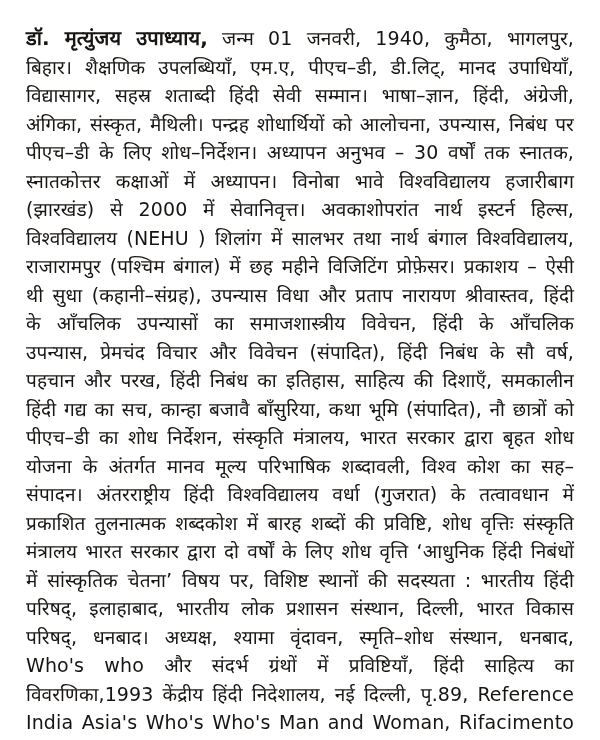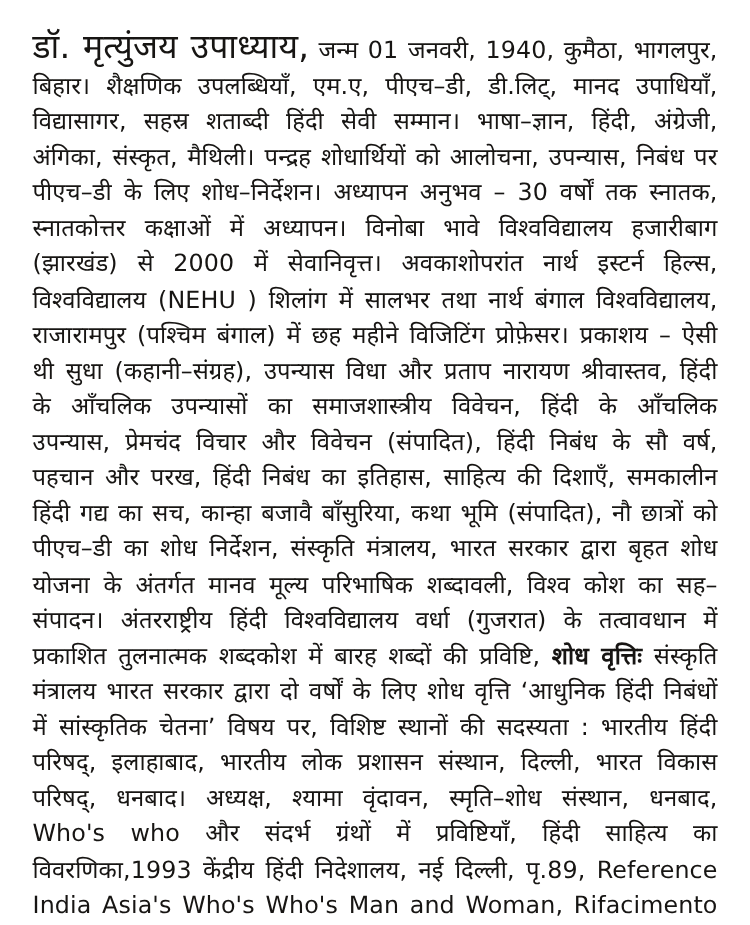--- a/index.html
+++ b/index.html
@@ -19,25 +19,25 @@
     margin: 0;
     font-family: "DejaVu Sans", "Liberation Sans", sans-serif;
     color: #171513;
     font-size: 19px;
     line-height: 28.5px;
     text-align: justify;
     letter-spacing: 0.1px;
     word-spacing: 1.5px;
   }
   .name {
-    font-weight: 400;
-    font-size: 27px;
+    font-weight: 700;
+    font-size: 20px;
   }
   .bold {
-    font-weight: 700;
+    font-weight: 400;
   }
 </style>
 </head>
 <body>
 
 <div class="page">
   <p class="bio"><span class="name">डॉ. मृत्युंजय उपाध्याय,</span><span> जन्म 01 जनवरी, 1940, कुमैठा, भागलपुर, बिहार। शैक्षणिक उपलब्धियाँ, एम.ए, पीएच–डी, डी.लिट्, मानद उपाधियाँ, विद्यासागर, सहस्र शताब्दी हिंदी सेवी सम्मान। भाषा–ज्ञान, हिंदी, अंग्रेजी, अंगिका, संस्कृत, मैथिली। पन्द्रह शोधार्थियों को आलोचना, उपन्यास, निबंध पर पीएच–डी के लिए शोध–निर्देशन। अध्यापन अनुभव – 30 वर्षों तक स्नातक, स्नातकोत्तर कक्षाओं में अध्यापन। विनोबा भावे विश्वविद्यालय हजारीबाग (झारखंड) से 2000 में सेवानिवृत्त। अवकाशोपरांत नार्थ इस्टर्न हिल्स, विश्वविद्यालय (NEHU ) शिलांग में सालभर तथा नार्थ बंगाल विश्वविद्यालय, राजारामपुर (पश्चिम बंगाल) में छह महीने विजिटिंग प्रोफ़ेसर। प्रकाशय – ऐसी थी सुधा (कहानी–संग्रह), उपन्यास विधा और प्रताप नारायण श्रीवास्तव, हिंदी के आँचलिक उपन्यासों का समाजशास्त्रीय विवेचन, हिंदी के आँचलिक उपन्यास, प्रेमचंद विचार और विवेचन (संपादित), हिंदी निबंध के सौ वर्ष, पहचान और परख, हिंदी निबंध का इतिहास, साहित्य की दिशाएँ, समकालीन हिंदी गद्य का सच, कान्हा बजावै बाँसुरिया, कथा भूमि (संपादित), नौ छात्रों को पीएच–डी का शोध निर्देशन, संस्कृति मंत्रालय, भारत सरकार द्वारा बृहत शोध योजना के अंतर्गत मानव मूल्य परिभाषिक शब्दावली, विश्व कोश का सह–संपादन। अंतरराष्ट्रीय हिंदी विश्वविद्यालय वर्धा (गुजरात) के तत्वावधान में प्रकाशित तुलनात्मक शब्दकोश में बारह शब्दों की  प्रविष्टि,  </span><span class="bold">शोध वृत्तिः</span><span> संस्कृति मंत्रालय भारत सरकार द्वारा दो वर्षों के लिए शोध वृत्ति ‘आधुनिक हिंदी निबंधों में सांस्कृतिक चेतना’ विषय पर, विशिष्ट स्थानों की सदस्यता : भारतीय हिंदी परिषद्, इलाहाबाद, भारतीय लोक प्रशासन संस्थान, दिल्ली, भारत विकास परिषद्, धनबाद। अध्यक्ष, श्यामा वृंदावन, स्मृति–शोध संस्थान, धनबाद, Who's who और संदर्भ ग्रंथों में प्रविष्टियाँ, हिंदी साहित्य का विवरणिका,1993 केंद्रीय हिंदी निदेशालय, नई दिल्ली, पृ.89, Reference India Asia's Who's Who's Man and Woman, Rifacimento International, New Delhi Vol.1 Page - 63</span></p>
 </div>
 
 </body></html>

